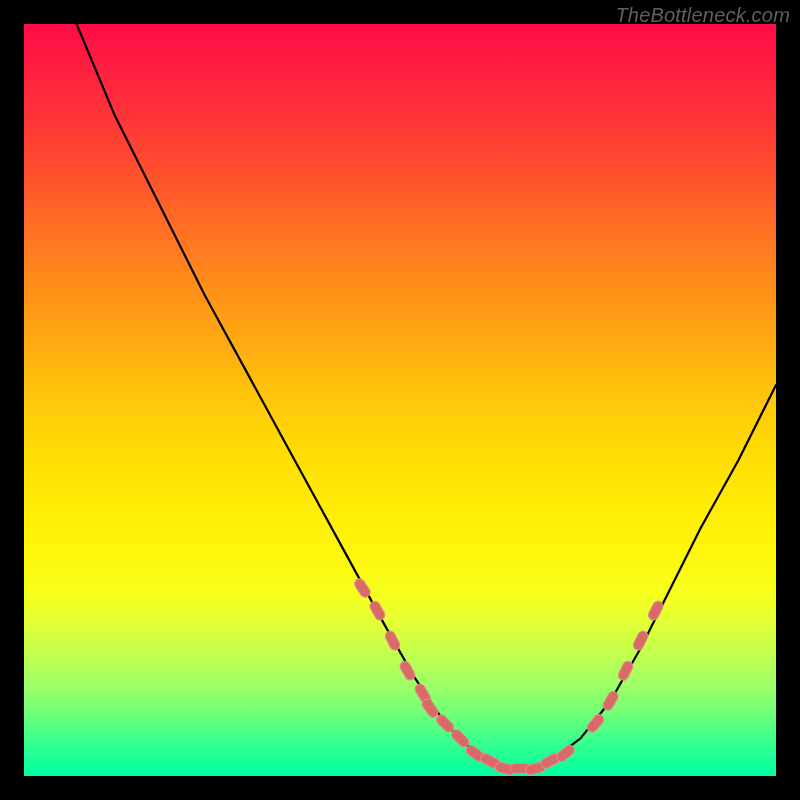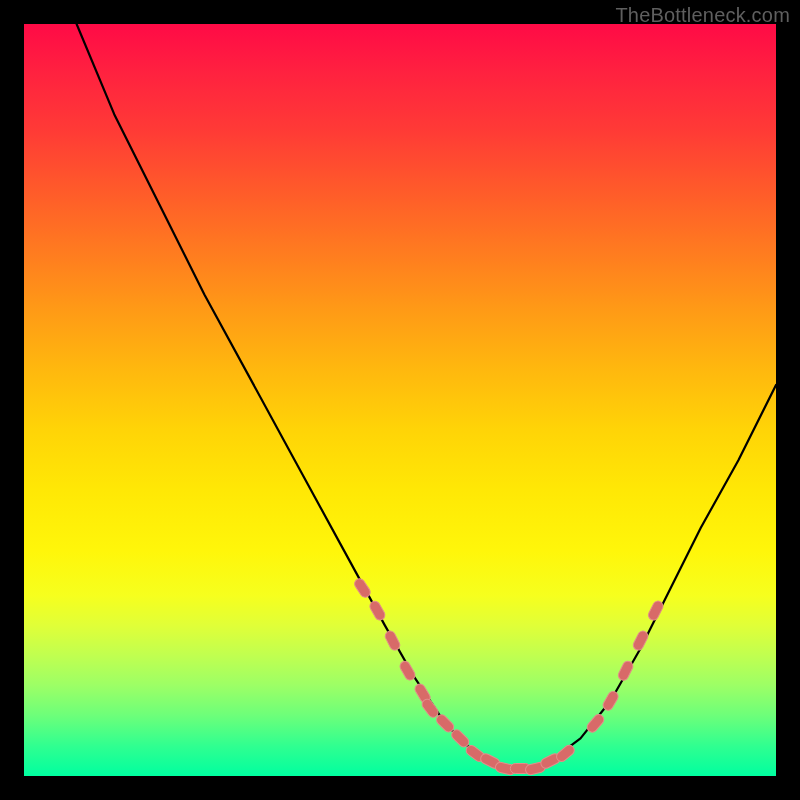--- a/index.html
+++ b/index.html
@@ -53,20 +53,21 @@
     inset: 0;
   }
   .watermark {
     position: absolute;
     top: 4px;
     right: 10px;
     color: #5f5f5f;
     font-size: 20px;
     letter-spacing: 0.2px;
     user-select: none;
+    font-style: italic;
   }
 </style>
 </head>
 <body>
 
 <div class="frame">
 
   <div class="watermark">TheBottleneck.com</div>
 
   <div class="plot">

